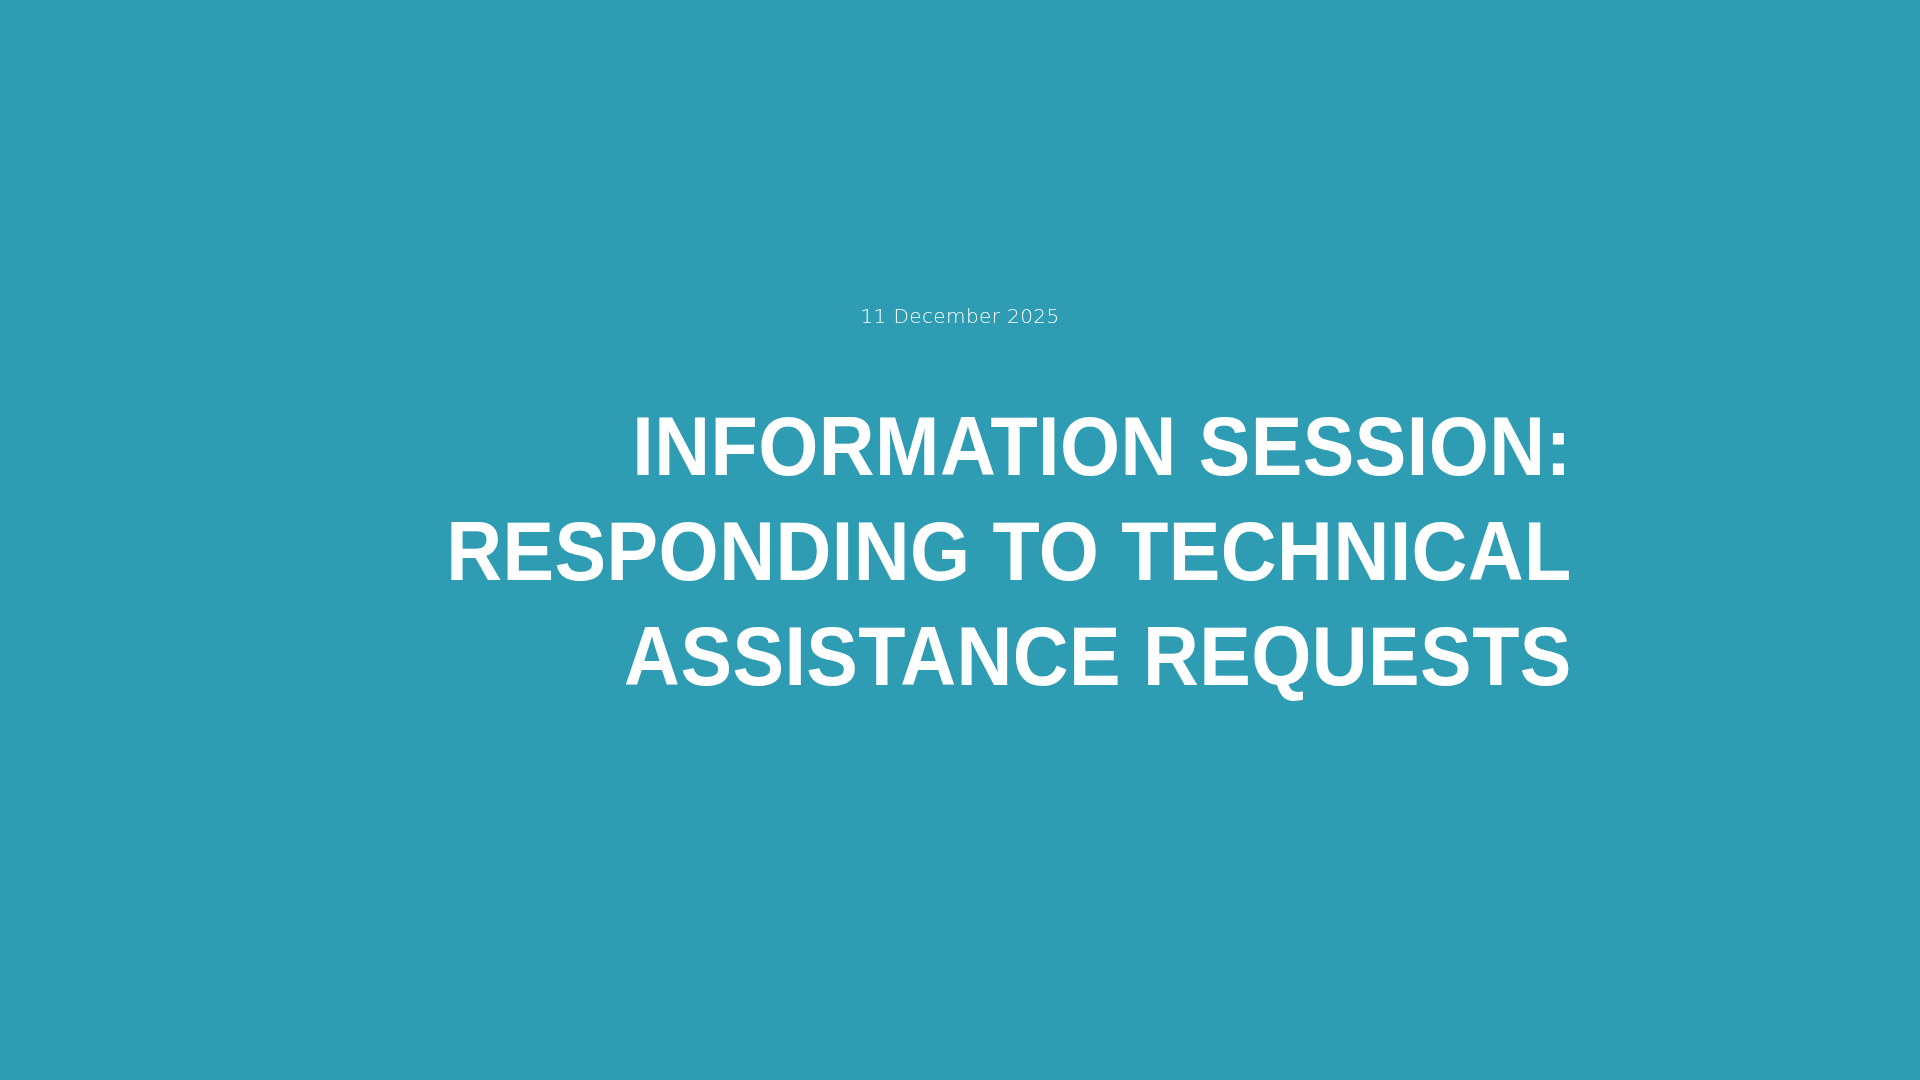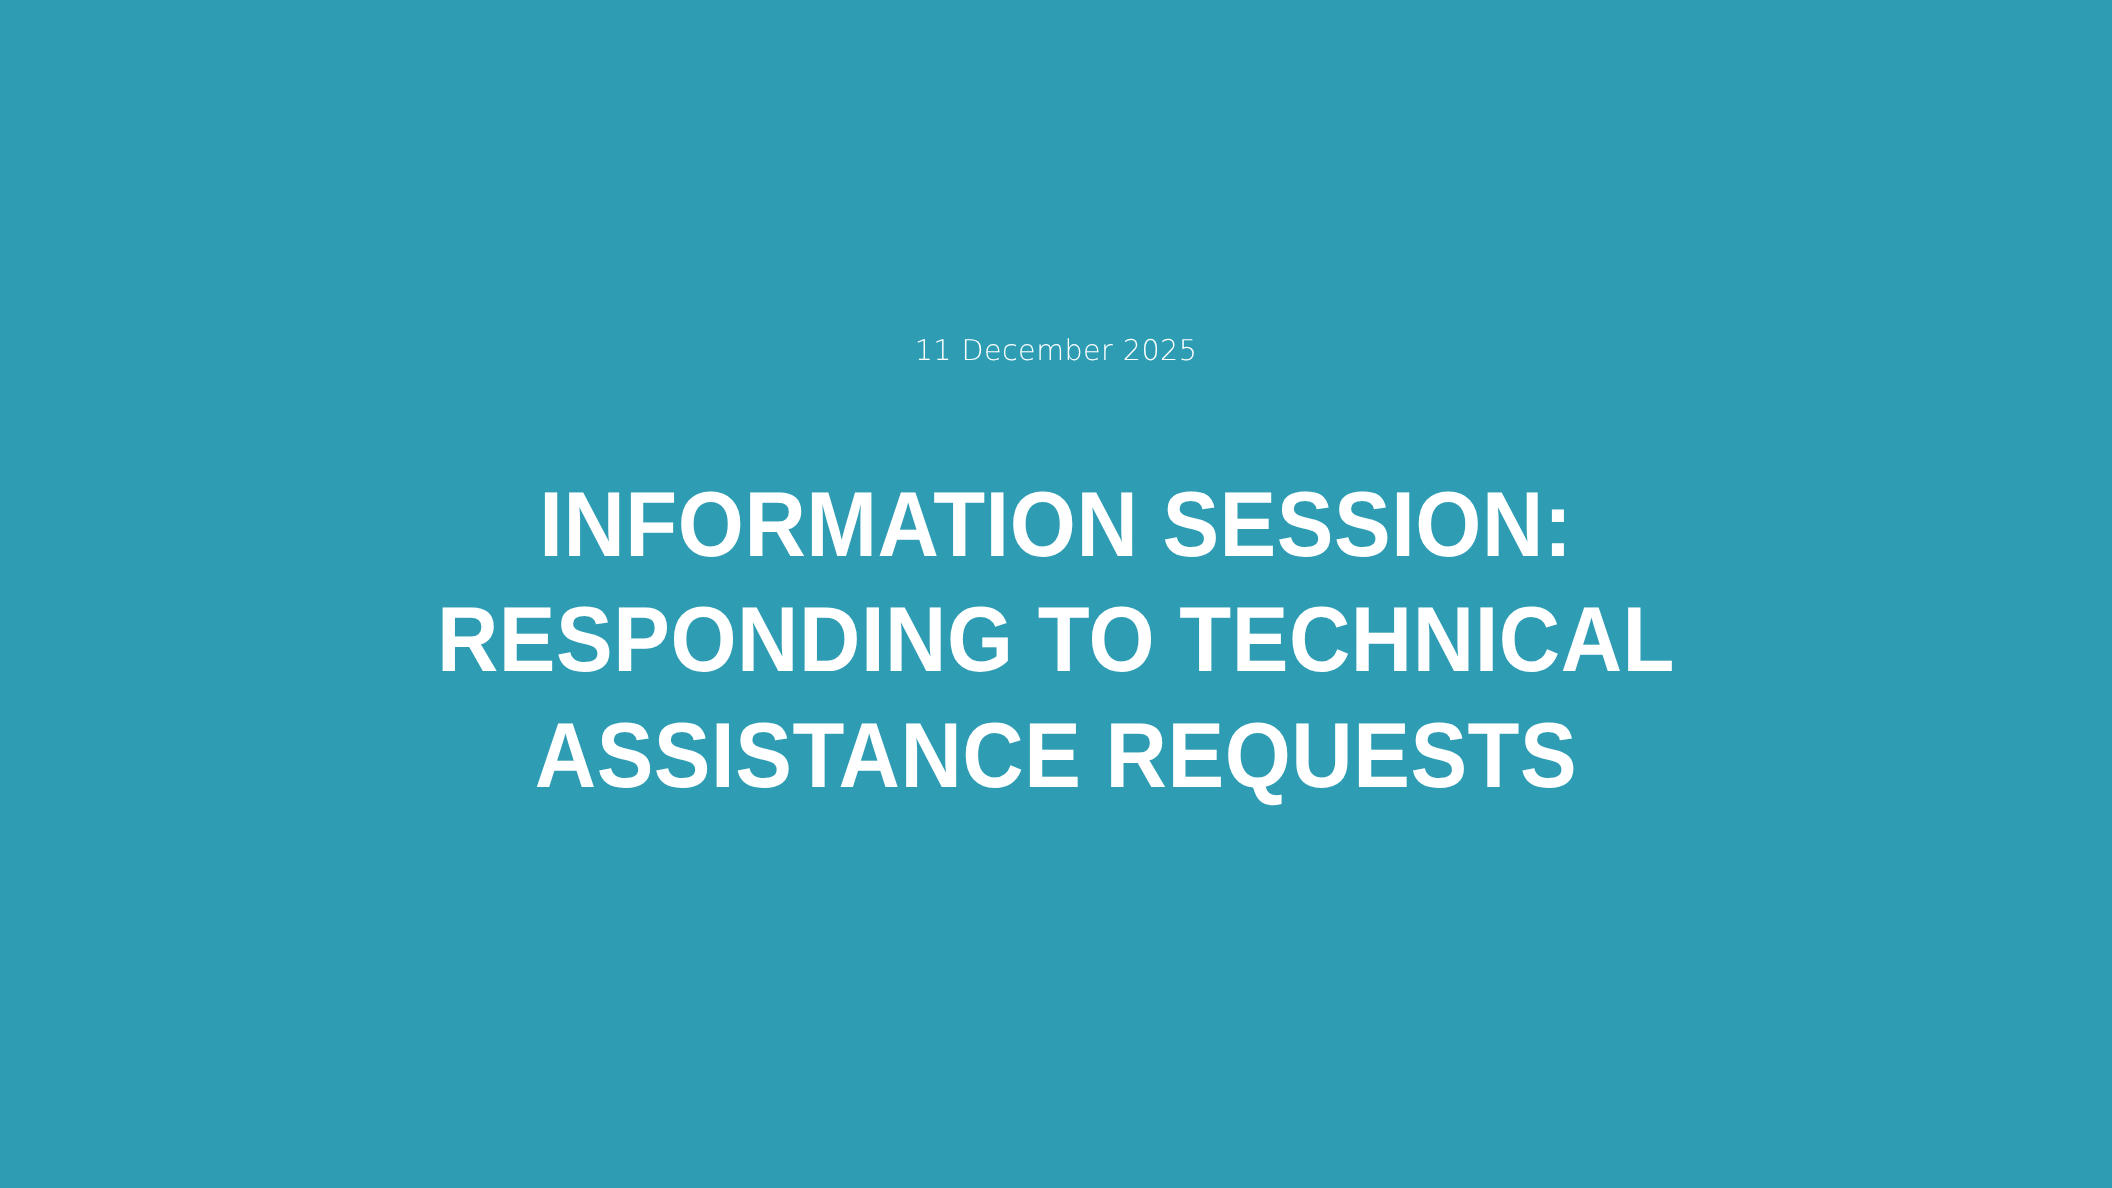--- a/index.html
+++ b/index.html
@@ -31,33 +31,33 @@
     height: 1080px;
     display: flex;
     flex-direction: column;
     align-items: center;
     justify-content: flex-start;
   }
 
   #date-line {
     margin-top: 306px;
     font-family: "DejaVu Sans", sans-serif;
-    font-size: 26px;
+    font-size: 20px;
     font-weight: 300;
     letter-spacing: 0.4px;
     color: #ffffff;
     line-height: 1.0;
     text-align: center;
     white-space: nowrap;
   }
 
   #title-block {
-    margin-top: 92px;
+    margin-top: 68px;
     width: 1330px;
-    text-align: center;
+    text-align: right;
   }
 
   .title-line {
     display: block;
     font-family: "Liberation Sans Narrow", "Liberation Sans", sans-serif;
     font-size: 84px;
     font-weight: 700;
     color: #ffffff;
     line-height: 105px;
     letter-spacing: 0.5px;

